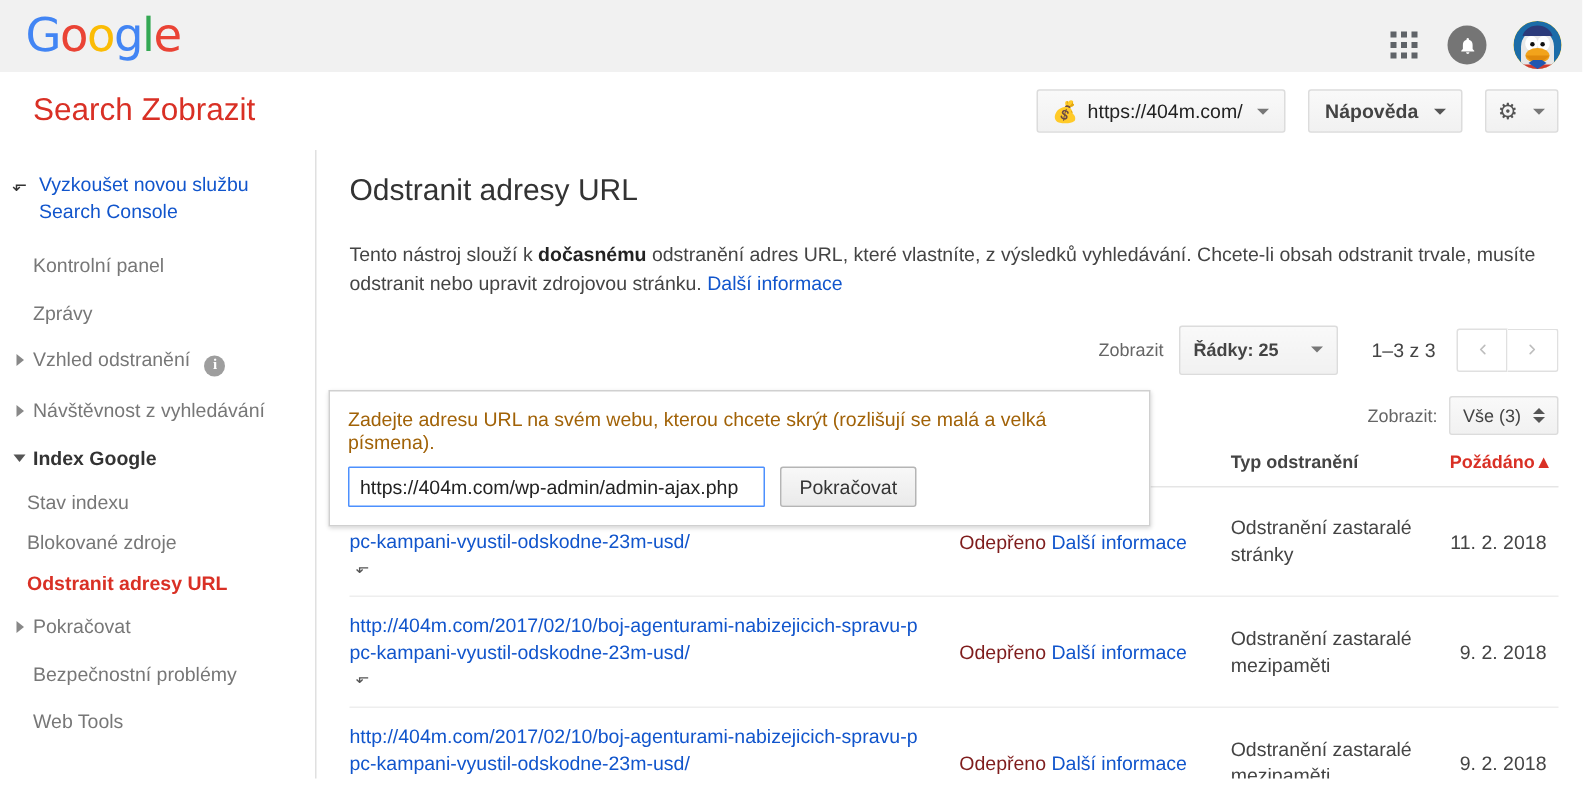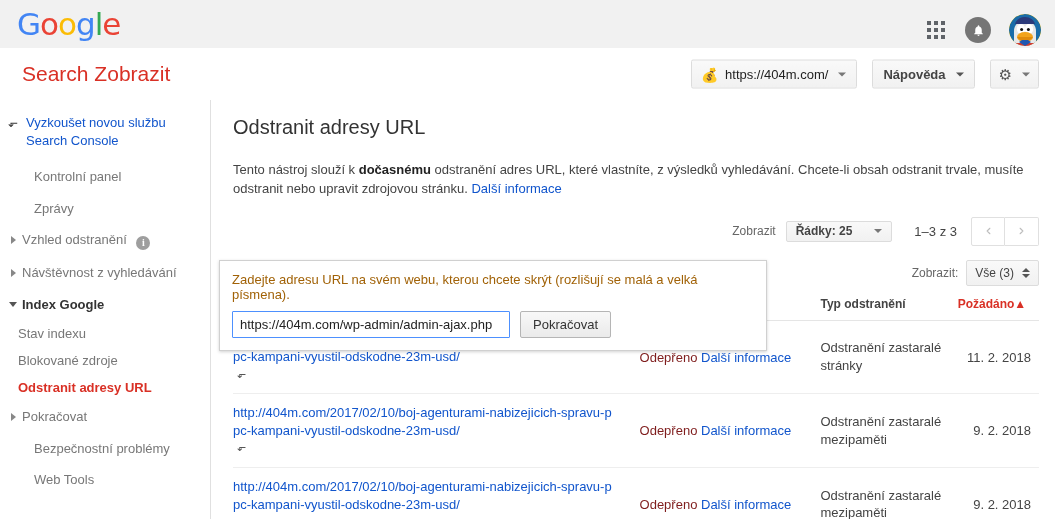--- a/index.html
+++ b/index.html
@@ -110,21 +110,21 @@
 
   
   #sidebar {
     width: 211px;
     border-right: 1px solid #e0e0e0;
     padding-top: 14px;
     flex: 0 0 211px;
     background: #fff;
   }
   .nav-item {
-    padding: 7px 10px 7px 34px;
+    padding: 7px 10px 7px 22px;
     font-size: 13px;
     color: #777;
     cursor: pointer;
     position: relative;
     line-height: 1.35;
   }
   .nav-item.link-item {
     color: #1155cc;
     padding-left: 26px;
     padding-top: 0;
@@ -201,21 +201,21 @@
   #toolbar-top {
     display: flex; align-items: center; justify-content: flex-end;
     gap: 10px;
     margin-bottom: 14px;
     font-size: 12px; color: #666;
   }
   .rows-select {
     border: 1px solid #dcdcdc;
     background: linear-gradient(#f9f9f9,#f1f1f1);
     border-radius: 2px;
-    height: 21px;
+    height: 33px;
     display: flex; align-items: center;
     padding: 0 9px;
     font-weight: bold; color: #444; font-size: 12px;
     cursor: pointer;
   }
   .rows-select .caret {
     margin-left: 22px;
     width: 0; height: 0;
     border-left: 4px solid transparent;
     border-right: 4px solid transparent;
@@ -285,21 +285,21 @@
   #url-table th {
     text-align: left;
     font-size: 12px;
     font-weight: bold;
     color: #444;
     padding: 9px 8px 9px 0;
     border-bottom: 1px solid #e5e5e5;
     vertical-align: bottom;
   }
   #url-table th.sorted { color: #d93025; }
-  #url-table th.col-date { text-align: left; padding-right: 4px; }
+  #url-table th.col-date { text-align: right; padding-right: 4px; }
   #url-table td {
     font-size: 13px;
     padding: 10px 8px 10px 0;
     border-bottom: 1px solid #eee;
     vertical-align: middle;
     color: #444;
   }
   td.col-url { width: 400px; }
   td.col-url a {
     color: #1155cc; text-decoration: none; word-break: break-all;

